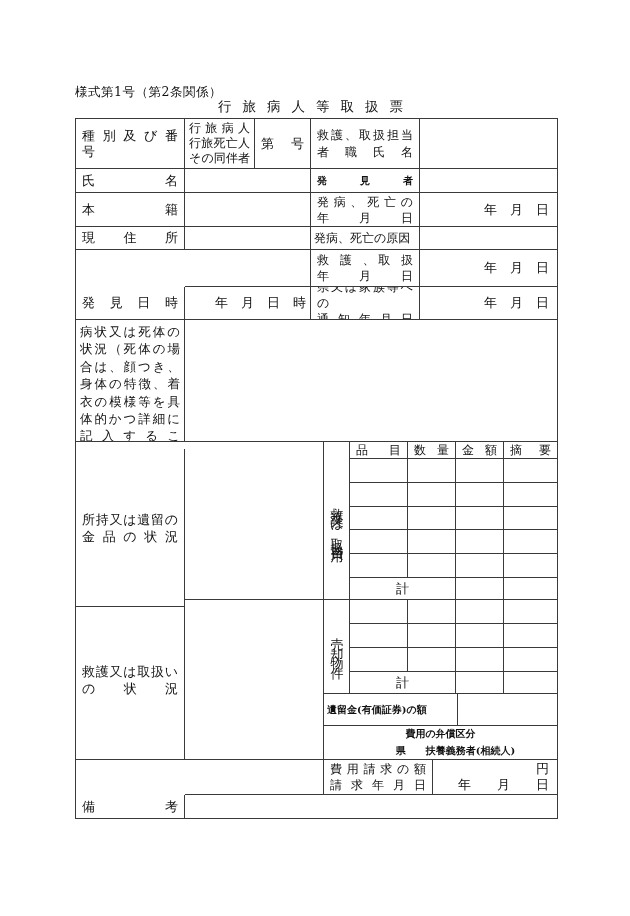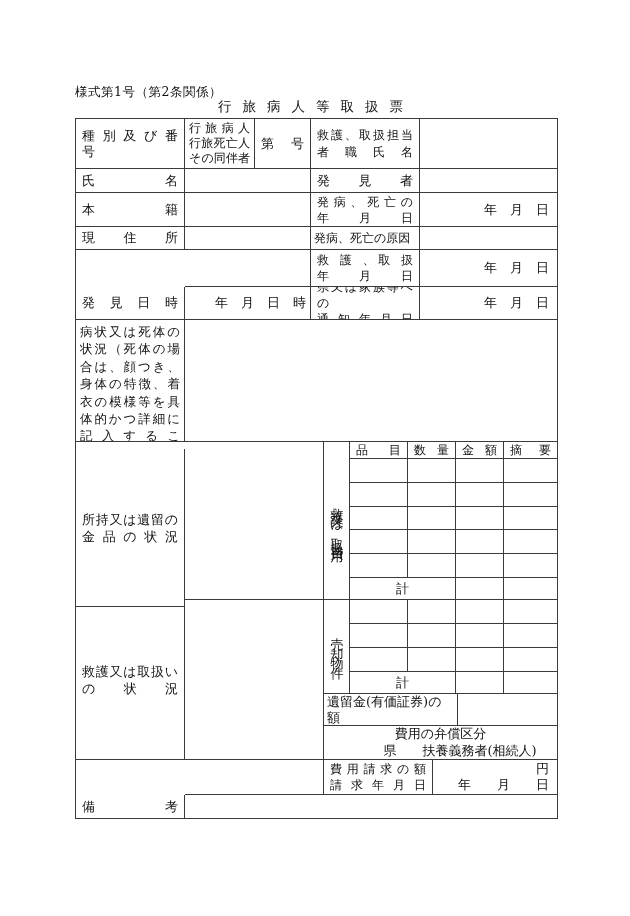--- a/index.html
+++ b/index.html
@@ -22,21 +22,21 @@
     display:flex;align-items:center;overflow:hidden;
     font-size:13px;line-height:16px;
   }
   .cell .tx{width:100%;white-space:pre-line;box-sizing:border-box;padding:0 6px;text-align:center;}
   .jst .tx{text-align:justify;text-align-last:justify;}
   .wrapjust{align-items:flex-start;}
   .wrapjust .tx{text-align:justify;padding:3px 4px;line-height:17.4px;font-size:12.5px;}
   .right .tx{text-align:right;padding-right:8px;}
   .center .tx{text-align:center;}
   .f12 {font-size:12px;}
-  .f125{font-size:13px;}
+  .f125{font-size:10px;font-weight:bold;}
   .lh15{line-height:15px;}
   .lh165{line-height:16.5px;}
   .lh17{line-height:17px;}
   .vcell{justify-content:center;}
   .vcell .vtx{
     writing-mode:vertical-rl;text-orientation:upright;
     font-size:13px;padding:0;white-space:nowrap;
   }
   .padL .tx{padding:0 3px;text-align:left;}
 </style>

